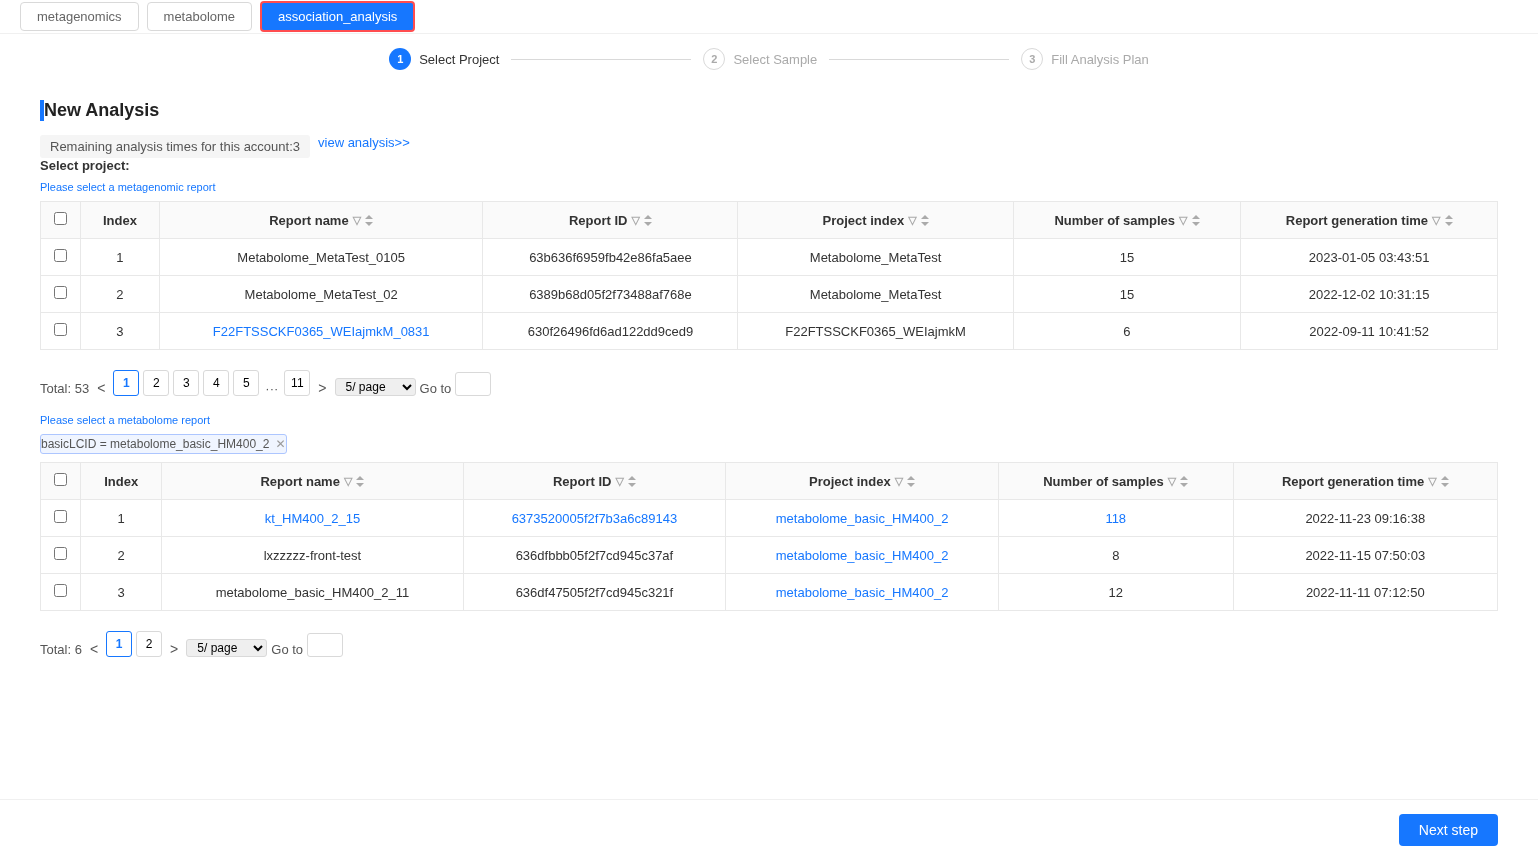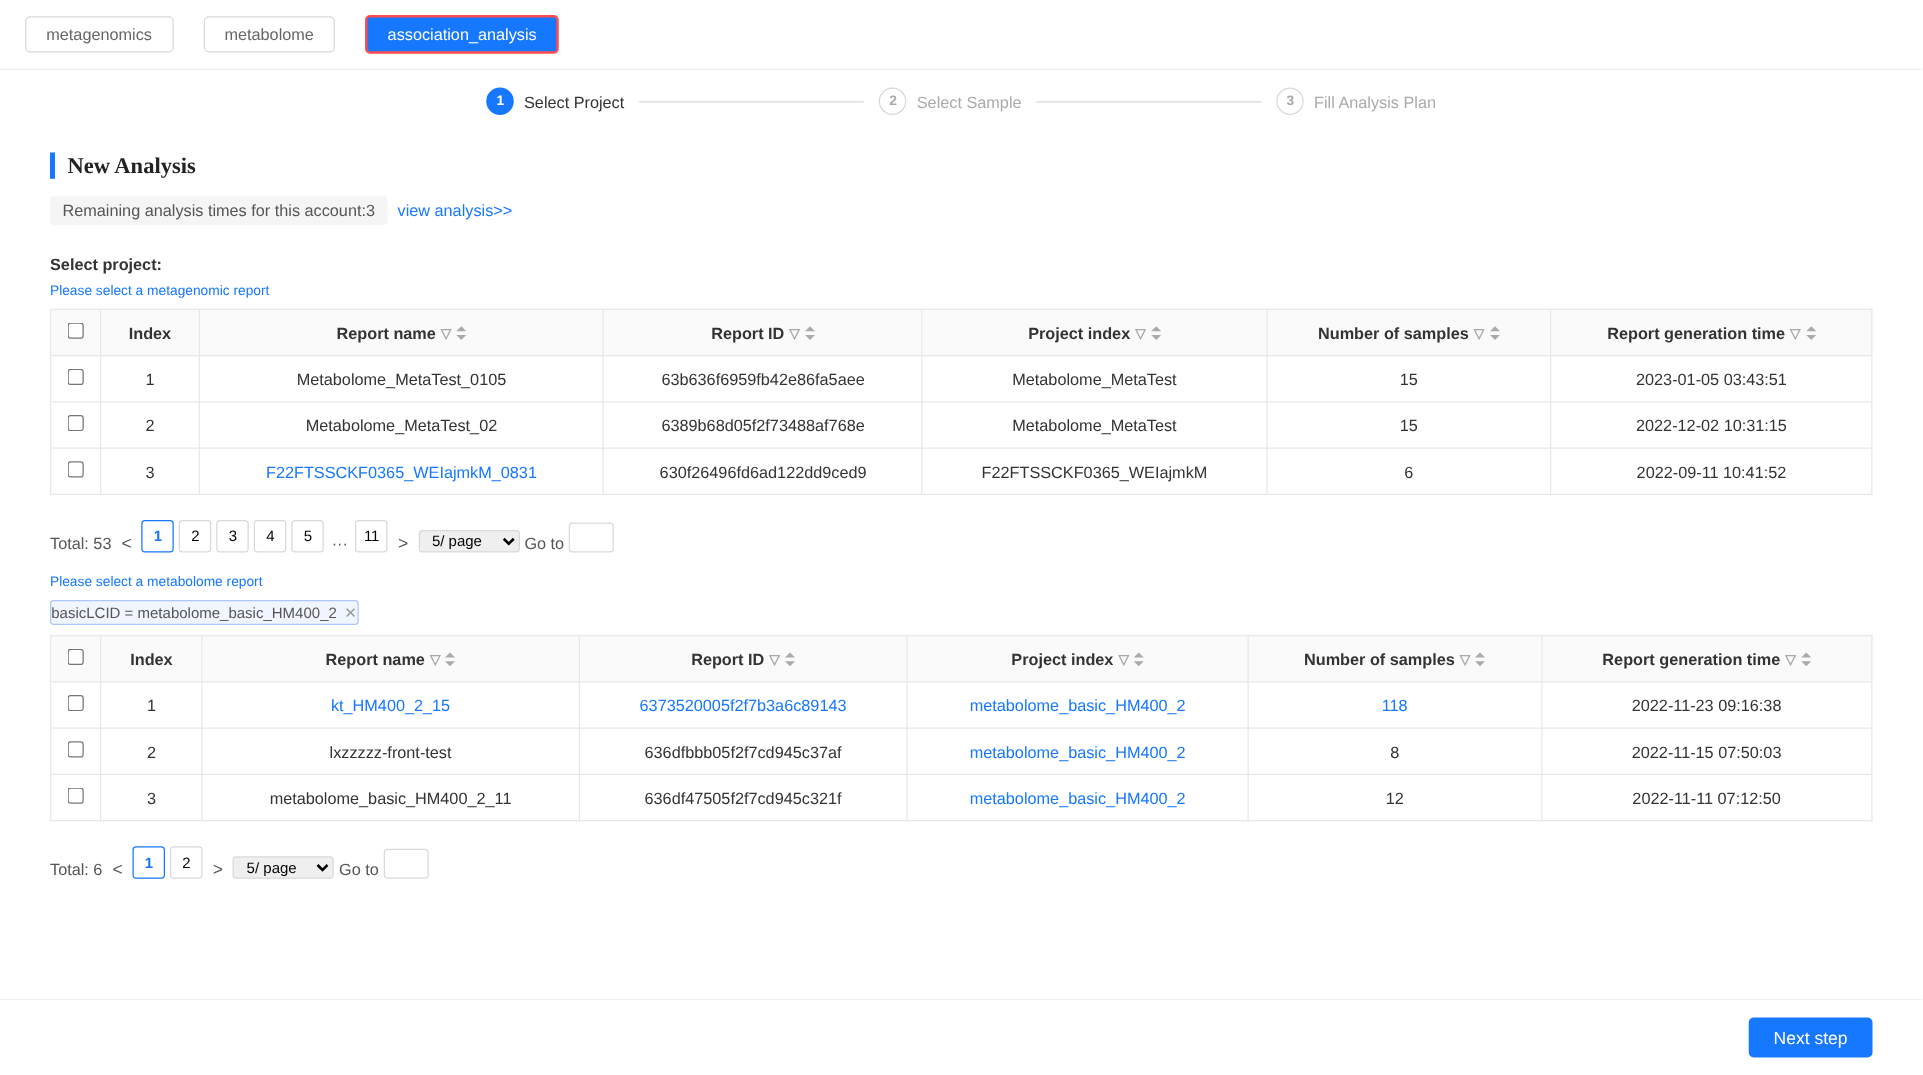--- a/index.html
+++ b/index.html
@@ -1,35 +1,35 @@
 <!DOCTYPE html>
 <html><head>
   <meta charset="utf-8">
   <style>
     * { box-sizing: border-box; margin: 0; padding: 0; }
     body { font-family: -apple-system, BlinkMacSystemFont, 'Segoe UI', Arial, sans-serif; font-size: 13px; background: #fff; color: #333; }
     
-    .top-bar { display: flex; align-items: center; padding: 12px 20px; border-bottom: 1px solid #f0f0f0; gap: 24px; }
+    .top-bar { display: flex; align-items: center; padding: 1px 20px; border-bottom: 1px solid #f0f0f0; gap: 8px; }
     .tab-btn { padding: 6px 16px; border: 1px solid #d9d9d9; border-radius: 4px; background: #fff; cursor: pointer; font-size: 13px; color: #666; }
     .tab-btn.active { background: #1677ff; color: #fff; border: 2px solid #ff4d4f; border-radius: 4px; }
     
     .steps-bar { display: flex; align-items: center; justify-content: center; padding: 14px 20px; gap: 0; }
     .step { display: flex; align-items: center; gap: 8px; }
     .step-circle { width: 22px; height: 22px; border-radius: 50%; display: flex; align-items: center; justify-content: center; font-size: 11px; font-weight: bold; }
     .step-circle.active { background: #1677ff; color: #fff; }
     .step-circle.inactive { background: #fff; color: #aaa; border: 1px solid #d9d9d9; }
     .step-label { font-size: 13px; color: #333; }
     .step-label.inactive { color: #aaa; }
     .step-line { width: 180px; height: 1px; background: #d9d9d9; margin: 0 12px; }
     
     .main { padding: 16px 40px 80px 40px; }
     
-    .page-title { font-size: 18px; font-weight: bold; color: #222; border-left: 4px solid #1677ff; padding-left: 10px; margin-bottom: 14px; font-family: Liberation Serif, serif; }
-    
-    .remaining-bar { display: flex; align-items: center; gap: 8px; margin-bottom: 24px; }
+    .page-title { font-size: 18px; font-weight: bold; color: #222; border-left: 4px solid #1677ff; margin-bottom: 14px; }
+    
+    .remaining-bar { display: flex; gap: 8px; margin-bottom: 0; }
     .remaining-text { font-size: 13px; color: #555; background: #f5f5f5; padding: 4px 10px; border-radius: 3px; }
     .view-link { color: #1677ff; font-size: 13px; cursor: pointer; text-decoration: none; }
     
     .section-label { font-size: 13px; font-weight: bold; margin-bottom: 8px; }
     .section-sub { font-size: 11px; color: #1677ff; margin-bottom: 8px; }
     
     .filter-tag { display: inline-flex; align-items: center; gap: 4px; background: #f0f5ff; border: 1px solid #adc6ff; border-radius: 3px; padding: 2px 0; font-size: 12px; color: #555; margin-bottom: 8px; cursor: pointer; }
     .filter-tag .close { color: #999; font-size: 12px; margin-left: 2px; }
     
     table { width: 100%; border-collapse: collapse; border: 1px solid #e8e8e8; margin-bottom: 20px; }

